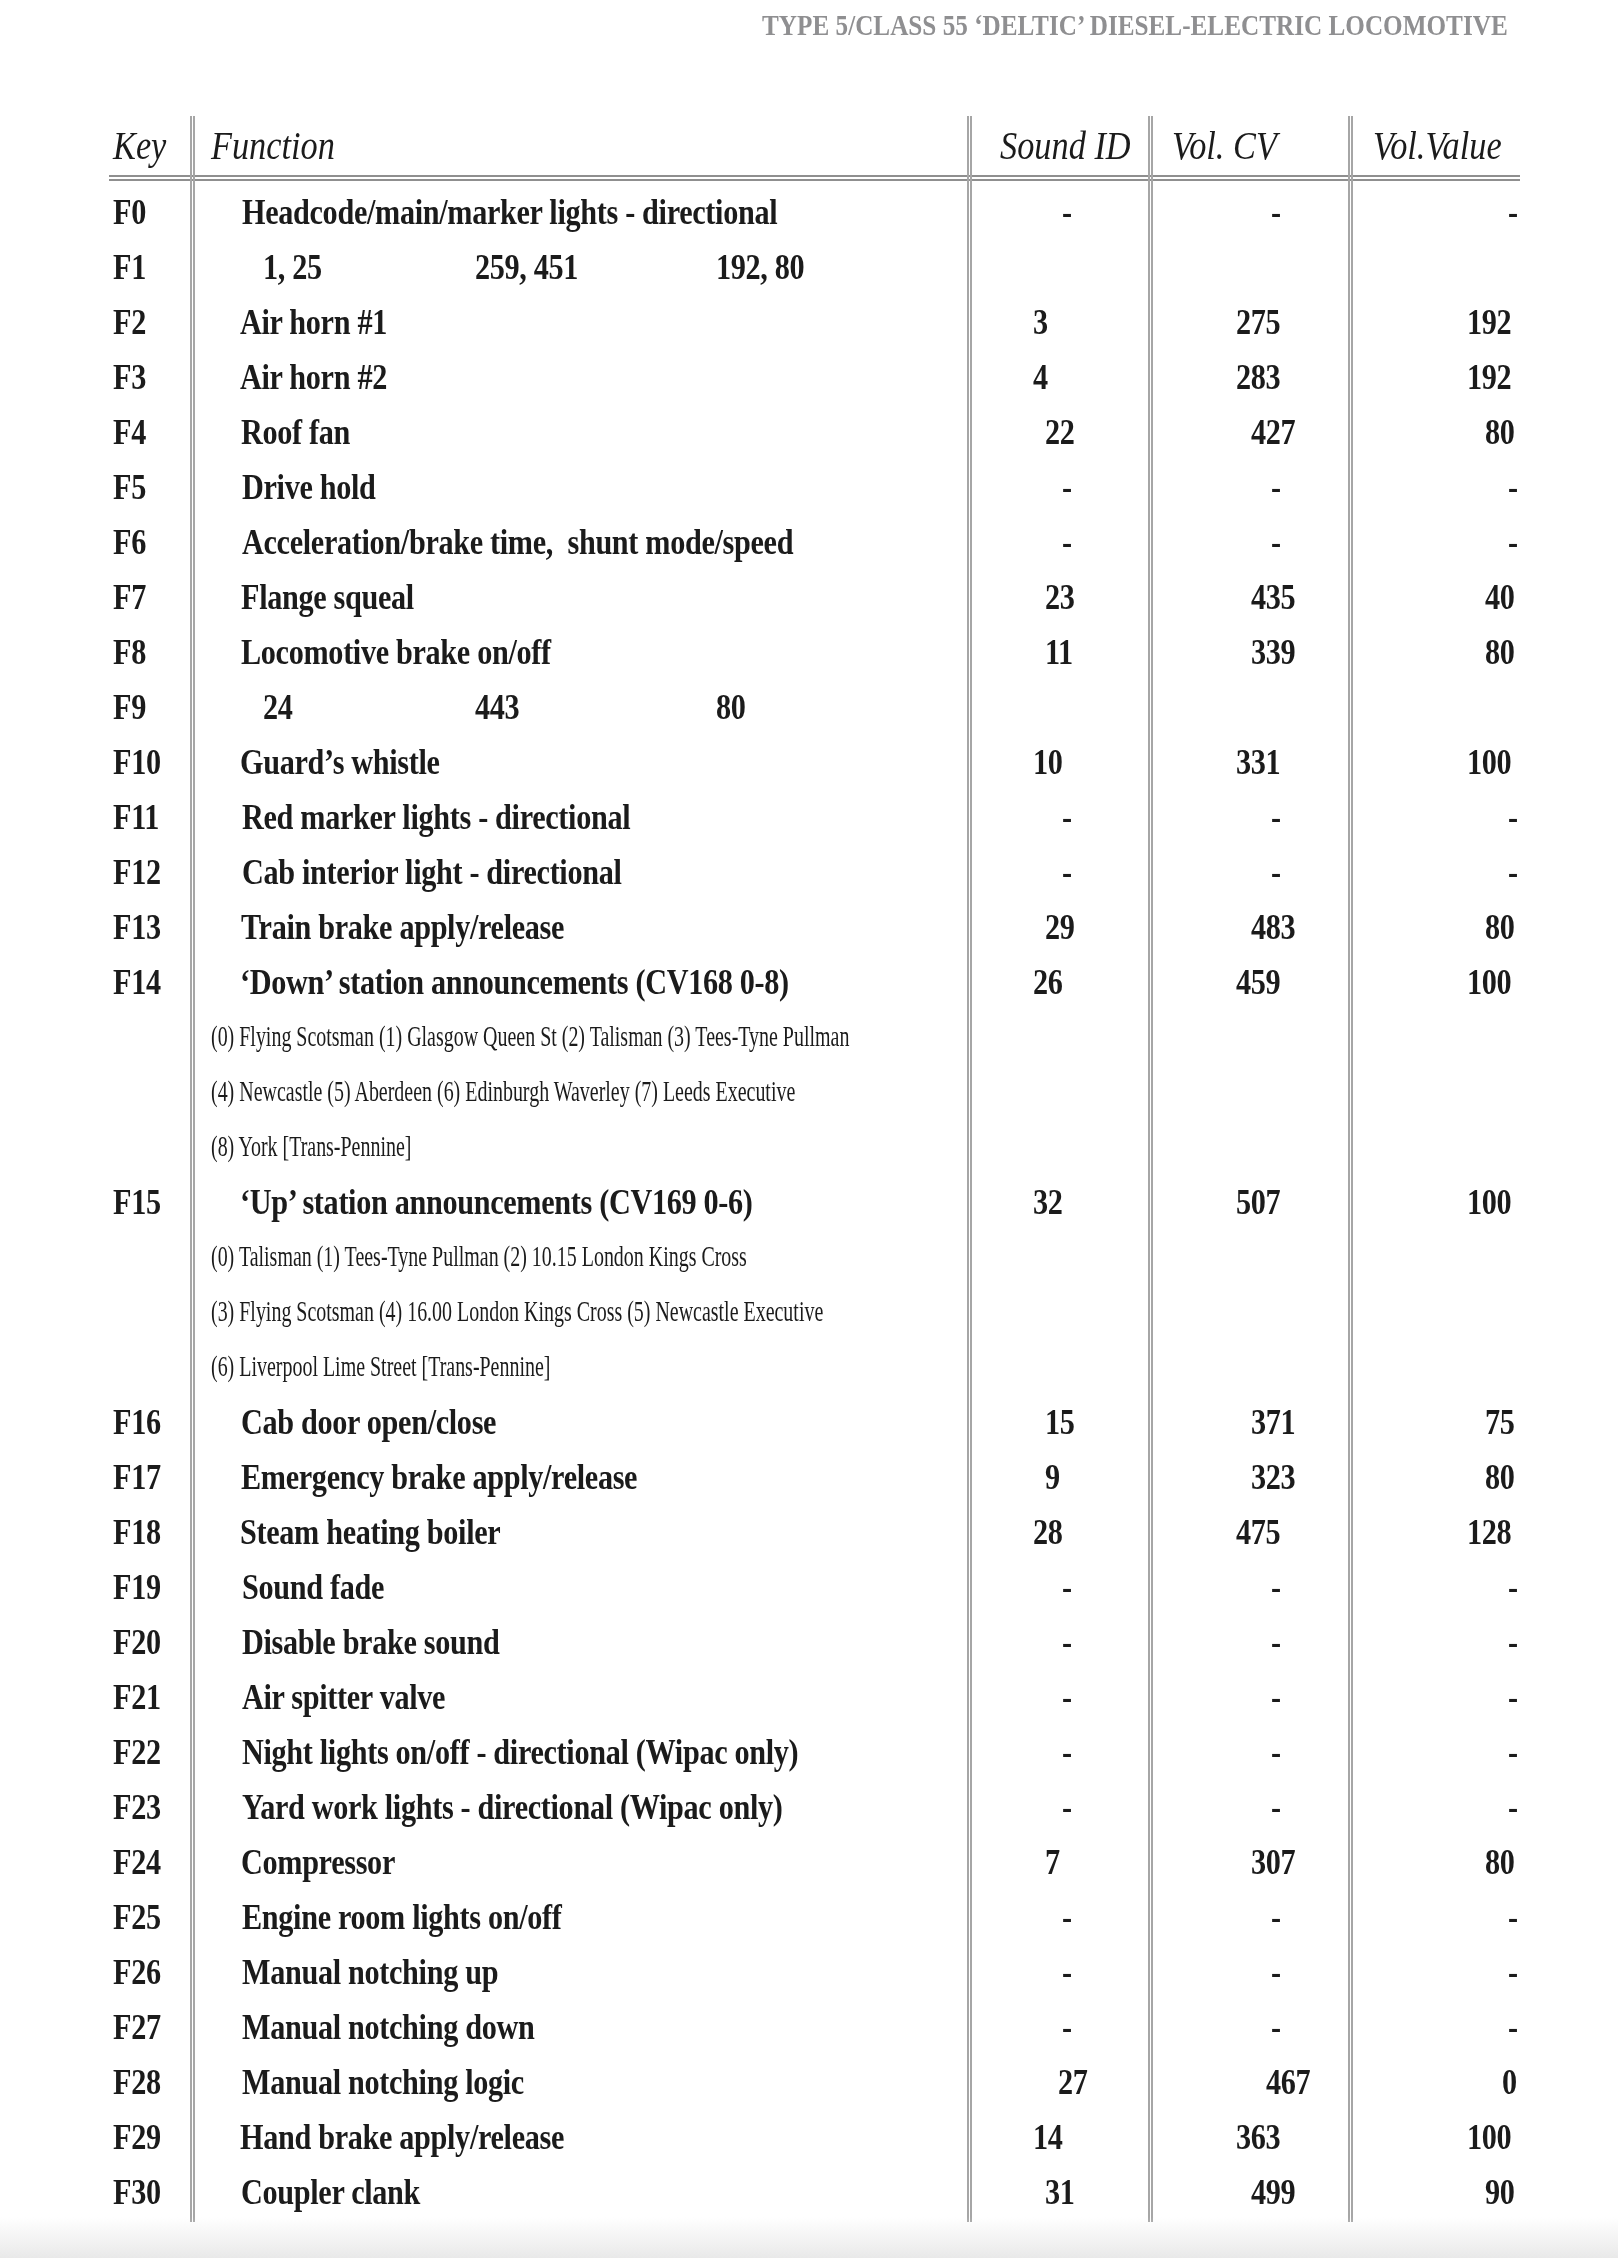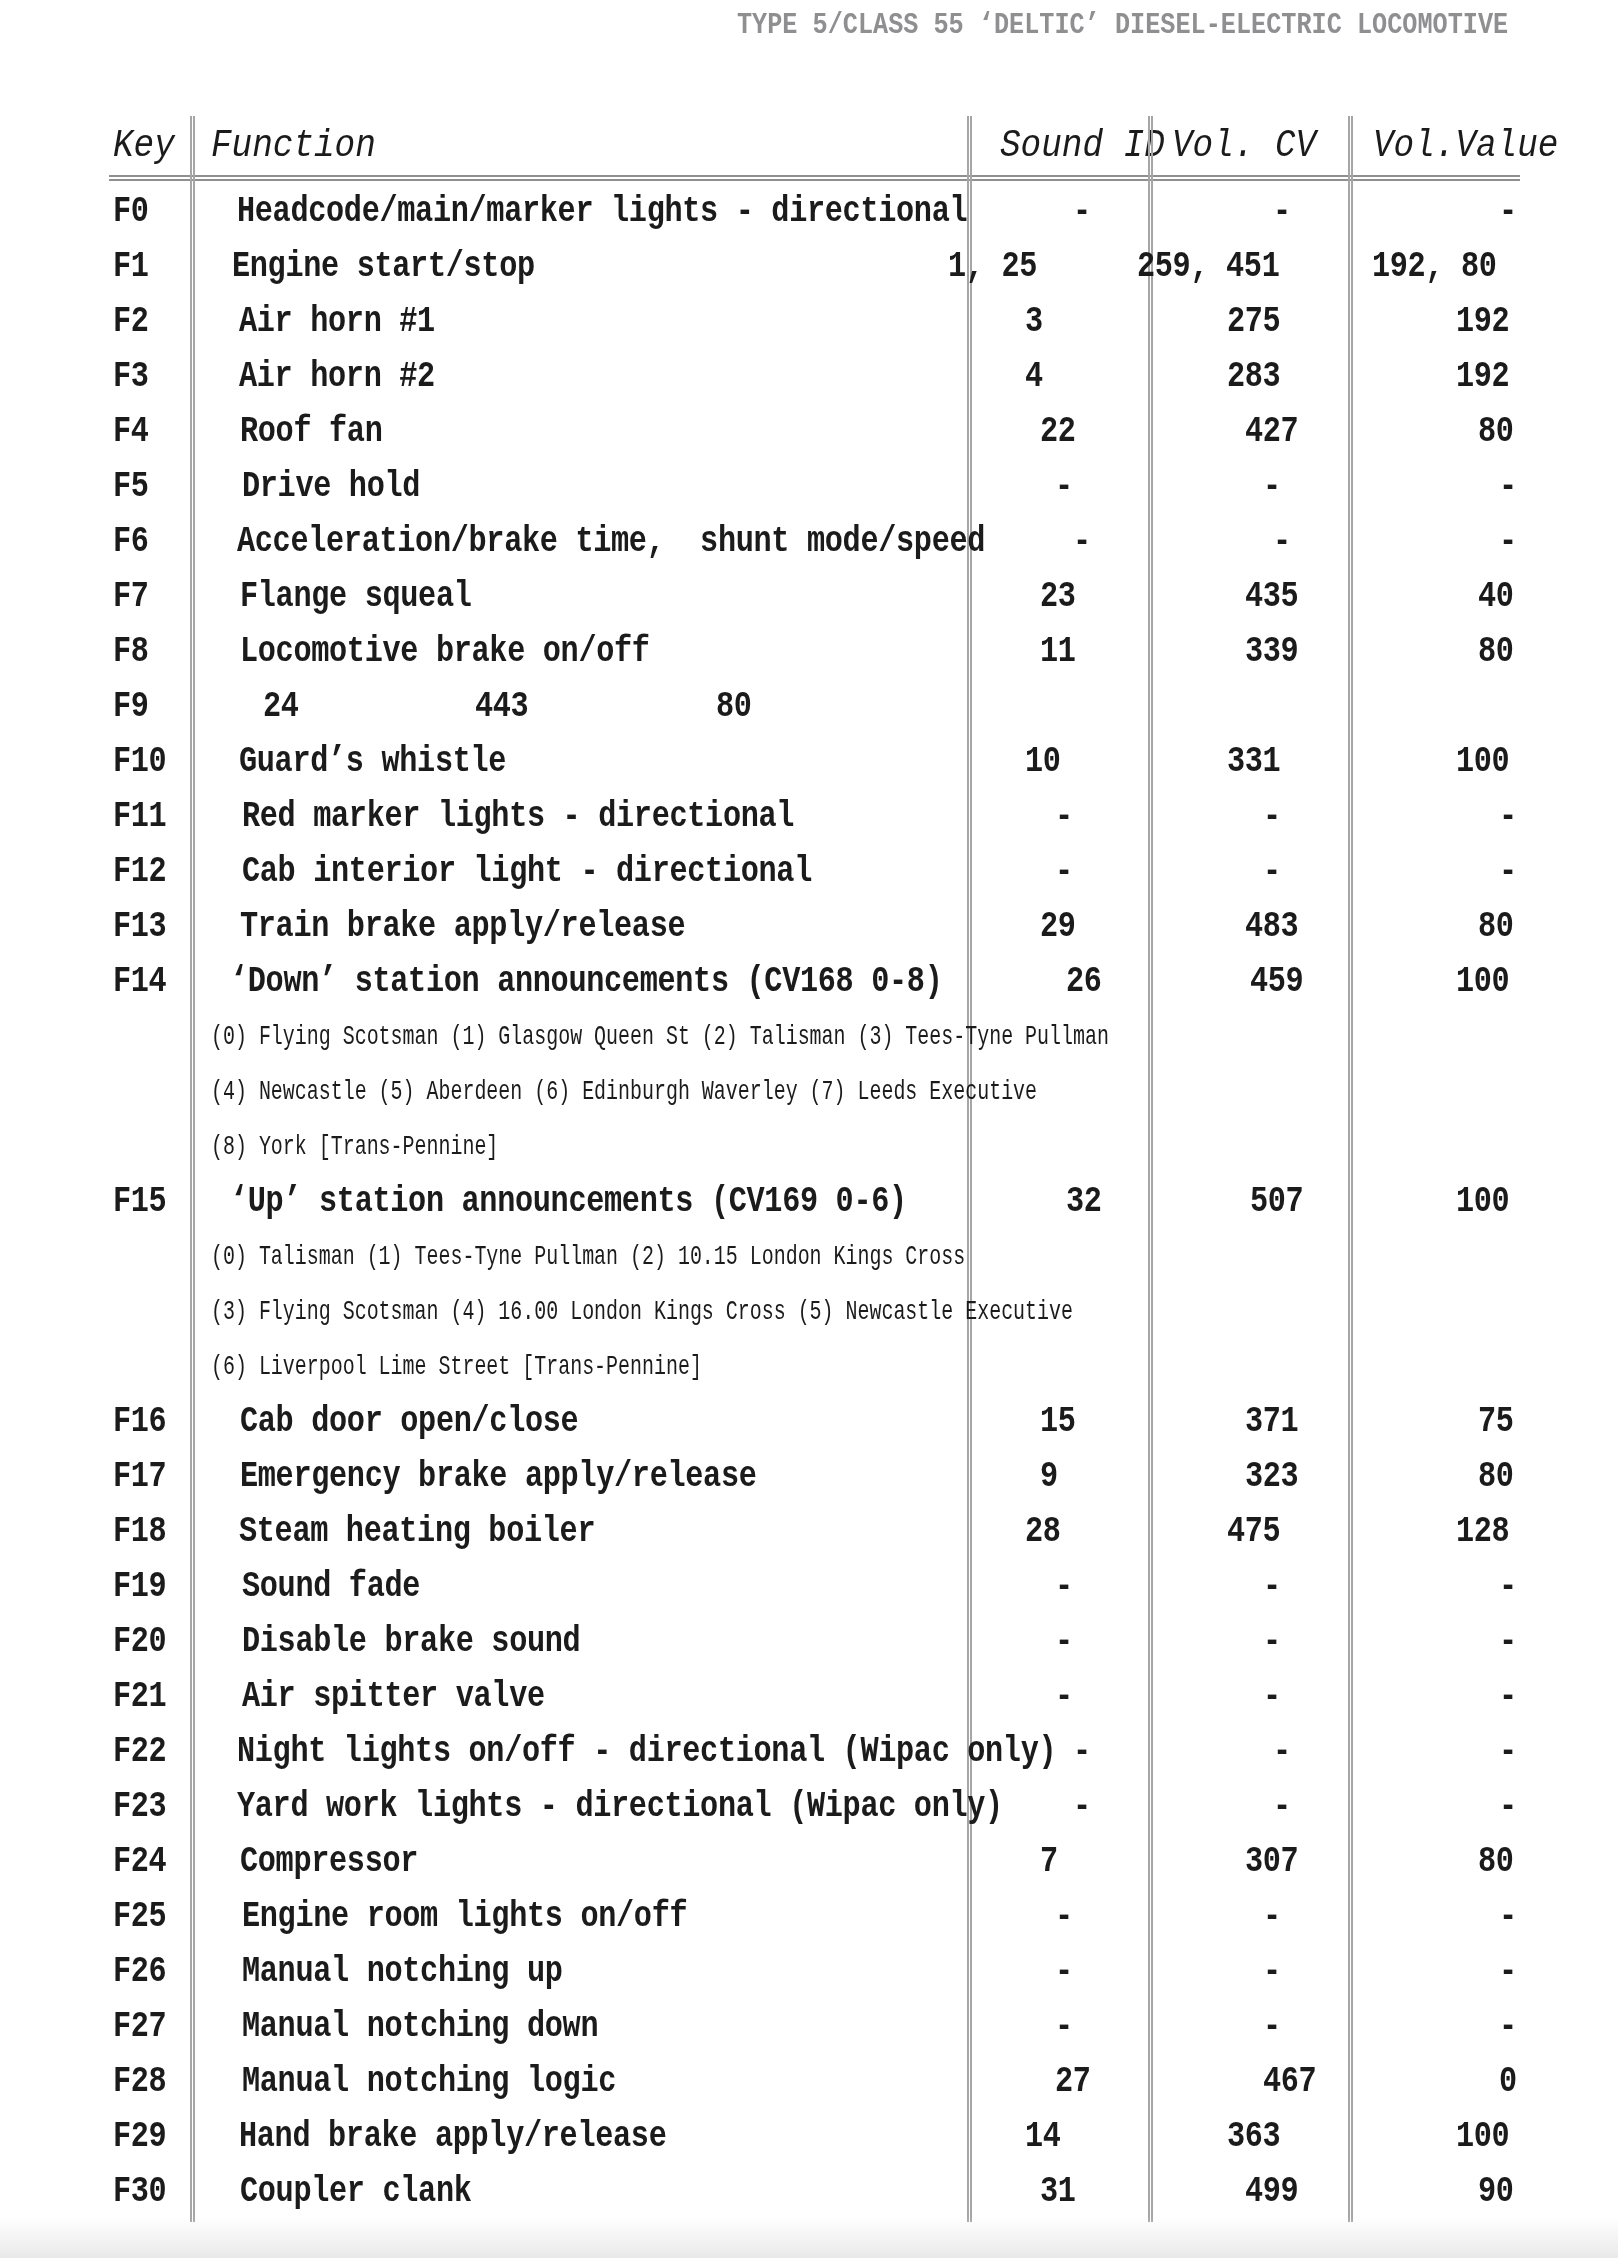--- a/index.html
+++ b/index.html
@@ -6,21 +6,21 @@
     margin: 0;
     padding: 0;
     background: #ffffff;
   }
   .page {
     position: relative;
     width: 1618px;
     height: 2258px;
     background: #ffffff;
     overflow: hidden;
-    font-family: Liberation Mono, monospace;
+    font-family: Liberation Serif, serif;
     color: #1b1b1b;
   }
   .page-title {
     position: absolute;
     top: 8px;
     right: 110px;
     font-size: 30px;
     font-weight: 700;
     color: #8f8f91;
     letter-spacing: 0px;
@@ -162,23 +162,20 @@
             <span class="cx">-</span>
           </div>
           <div class="cell vv">
             <span class="cx">-</span>
           </div>
         </div>
         <div class="row std">
           <div class="cell key">
             <span class="cx">F1</span>
           </div>
-          <div class="cell fn">
-            <span class="cx">Engine start/stop</span>
-          </div>
           <div class="cell sid">
             <span class="cx">1, 25</span>
           </div>
           <div class="cell cv">
             <span class="cx">259, 451</span>
           </div>
           <div class="cell vv">
             <span class="cx">192, 80</span>
           </div>
         </div>

